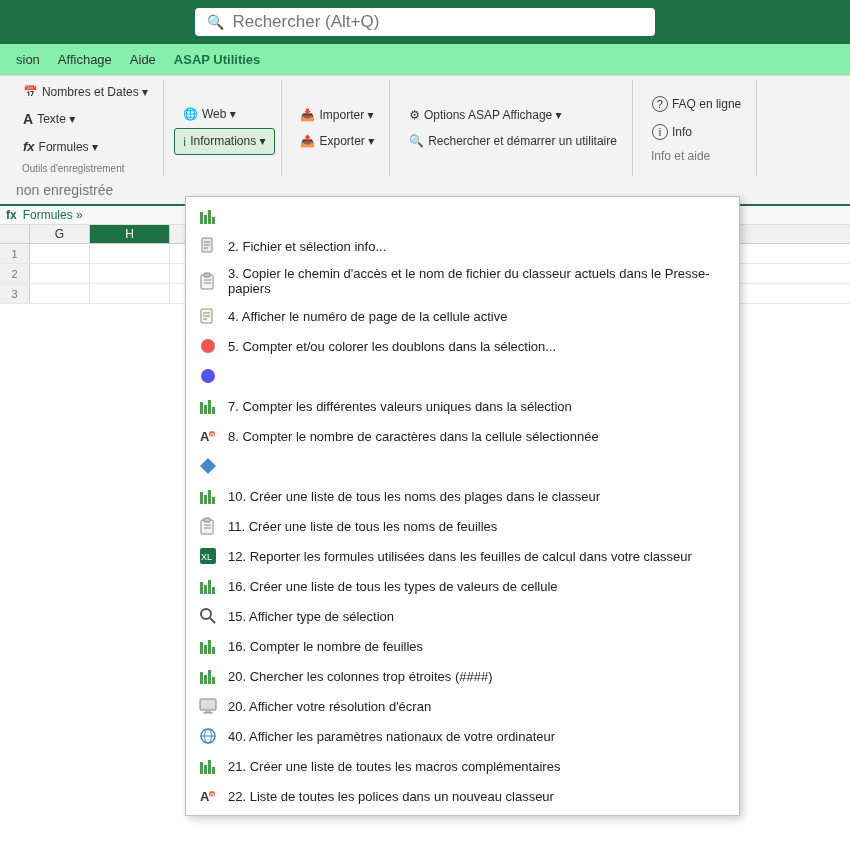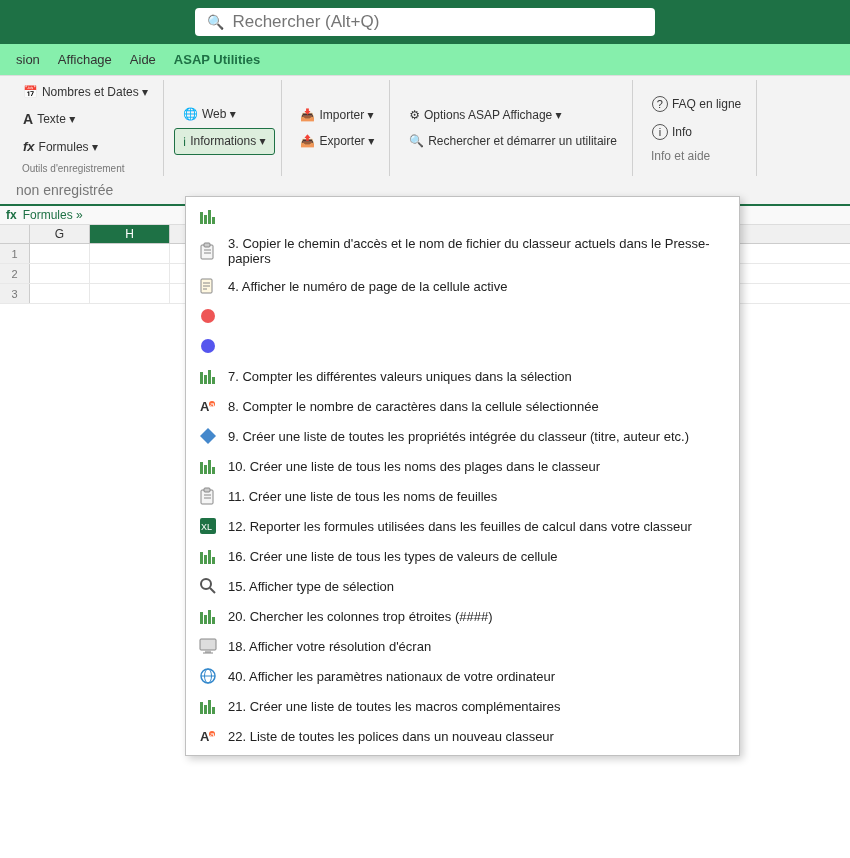--- a/index.html
+++ b/index.html
@@ -392,20 +392,31 @@
             <rect x="1" y="5" width="3" height="12" fill="#4d9b4d"></rect>
             <rect x="5" y="8" width="3" height="9" fill="#4d9b4d"></rect>
             <rect x="9" y="3" width="3" height="14" fill="#4d9b4d"></rect>
             <rect x="13" y="10" width="3" height="7" fill="#4d9b4d"></rect>
           </svg>
         </div>
       </div>
       <div class="dropdown-item">
         <div class="dropdown-item-icon">
           <svg width="18" height="18" viewBox="0 0 18 18">
+            <rect x="3" y="1" width="10" height="14" rx="1" fill="#e8e8e8" stroke="#888" stroke-width="1"></rect>
+            <line x1="5" y1="5" x2="11" y2="5" stroke="#888" stroke-width="1"></line>
+            <line x1="5" y1="8" x2="11" y2="8" stroke="#888" stroke-width="1"></line>
+            <line x1="5" y1="11" x2="9" y2="11" stroke="#888" stroke-width="1"></line>
+          </svg>
+        </div>
+        <span class="dropdown-item-text">2. Fichier et sélection info...</span>
+      </div>
+      <div class="dropdown-item">
+        <div class="dropdown-item-icon">
+          <svg width="18" height="18" viewBox="0 0 18 18">
             <rect x="2" y="3" width="12" height="14" rx="1" fill="#f5f5f5" stroke="#888" stroke-width="1"></rect>
             <rect x="5" y="1" width="6" height="4" rx="1" fill="#ccc" stroke="#888" stroke-width="1"></rect>
             <line x1="5" y1="8" x2="12" y2="8" stroke="#888" stroke-width="1"></line>
             <line x1="5" y1="11" x2="12" y2="11" stroke="#888" stroke-width="1"></line>
           </svg>
         </div>
         <span class="dropdown-item-text">3. Copier le chemin d'accès et le nom de fichier du classeur actuels dans le Presse-papiers</span>
       </div>
       <div class="dropdown-item">
         <div class="dropdown-item-icon">
@@ -417,20 +428,21 @@
           </svg>
         </div>
         <span class="dropdown-item-text">4. Afficher le numéro de page de la cellule active</span>
       </div>
       <div class="dropdown-item">
         <div class="dropdown-item-icon">
           <svg width="18" height="18" viewBox="0 0 18 18">
             <circle cx="9" cy="9" r="7" fill="#e55"></circle>
           </svg>
         </div>
+        <span class="dropdown-item-text">5. Compter et/ou colorer les doublons dans la sélection...</span>
       </div>
       <div class="dropdown-item">
         <div class="dropdown-item-icon">
           <svg width="18" height="18" viewBox="0 0 18 18">
             <circle cx="9" cy="9" r="7" fill="#55e"></circle>
           </svg>
         </div>
       </div>
       <div class="dropdown-item">
         <div class="dropdown-item-icon">
@@ -452,21 +464,20 @@
           </svg>
         </div>
         <span class="dropdown-item-text">8. Compter le nombre de caractères dans la cellule sélectionnée</span>
       </div>
       <div class="dropdown-item">
         <div class="dropdown-item-icon">
           <svg width="18" height="18" viewBox="0 0 18 18">
             <polygon points="9,1 17,9 9,17 1,9" fill="#4488cc"></polygon>
           </svg>
         </div>
-        <span class="dropdown-item-text">9. Créer une liste de toutes les propriétés intégrée du classeur (titre, auteur etc.)</span>
       </div>
       <div class="dropdown-item">
         <div class="dropdown-item-icon">
           <svg width="18" height="18" viewBox="0 0 18 18">
             <rect x="1" y="5" width="3" height="12" fill="#4d9b4d"></rect>
             <rect x="5" y="8" width="3" height="9" fill="#4d9b4d"></rect>
             <rect x="9" y="3" width="3" height="14" fill="#4d9b4d"></rect>
             <rect x="13" y="10" width="3" height="7" fill="#4d9b4d"></rect>
           </svg>
         </div>
@@ -514,31 +525,42 @@
       </div>
       <div class="dropdown-item">
         <div class="dropdown-item-icon">
           <svg width="18" height="18" viewBox="0 0 18 18">
             <rect x="1" y="5" width="3" height="12" fill="#4d9b4d"></rect>
             <rect x="5" y="8" width="3" height="9" fill="#4d9b4d"></rect>
             <rect x="9" y="3" width="3" height="14" fill="#4d9b4d"></rect>
             <rect x="13" y="10" width="3" height="7" fill="#4d9b4d"></rect>
           </svg>
         </div>
+        <span class="dropdown-item-text">16. Compter le nombre de feuilles</span>
+      </div>
+      <div class="dropdown-item">
+        <div class="dropdown-item-icon">
+          <svg width="18" height="18" viewBox="0 0 18 18">
+            <rect x="1" y="5" width="3" height="12" fill="#4d9b4d"></rect>
+            <rect x="5" y="8" width="3" height="9" fill="#4d9b4d"></rect>
+            <rect x="9" y="3" width="3" height="14" fill="#4d9b4d"></rect>
+            <rect x="13" y="10" width="3" height="7" fill="#4d9b4d"></rect>
+          </svg>
+        </div>
         <span class="dropdown-item-text">20. Chercher les colonnes trop étroites (####)</span>
       </div>
       <div class="dropdown-item">
         <div class="dropdown-item-icon">
           <svg width="18" height="18" viewBox="0 0 18 18">
             <rect x="1" y="2" width="16" height="11" rx="1" fill="#ddd" stroke="#888"></rect>
             <rect x="6" y="13" width="6" height="3" fill="#bbb"></rect>
             <line x1="4" y1="16" x2="14" y2="16" stroke="#888"></line>
           </svg>
         </div>
-        <span class="dropdown-item-text">18. Afficher votre résolution d'écran</span>
+        <span class="dropdown-item-text">20. Afficher votre résolution d'écran</span>
       </div>
       <div class="dropdown-item">
         <div class="dropdown-item-icon">
           <svg width="18" height="18" viewBox="0 0 18 18">
             <circle cx="9" cy="9" r="7" fill="none" stroke="#3388cc" stroke-width="1.5"></circle>
             <ellipse cx="9" cy="9" rx="3.5" ry="7" fill="none" stroke="#3388cc" stroke-width="1"></ellipse>
             <line x1="2" y1="9" x2="16" y2="9" stroke="#3388cc" stroke-width="1"></line>
           </svg>
         </div>
         <span class="dropdown-item-text">40. Afficher les paramètres nationaux de votre ordinateur</span>

